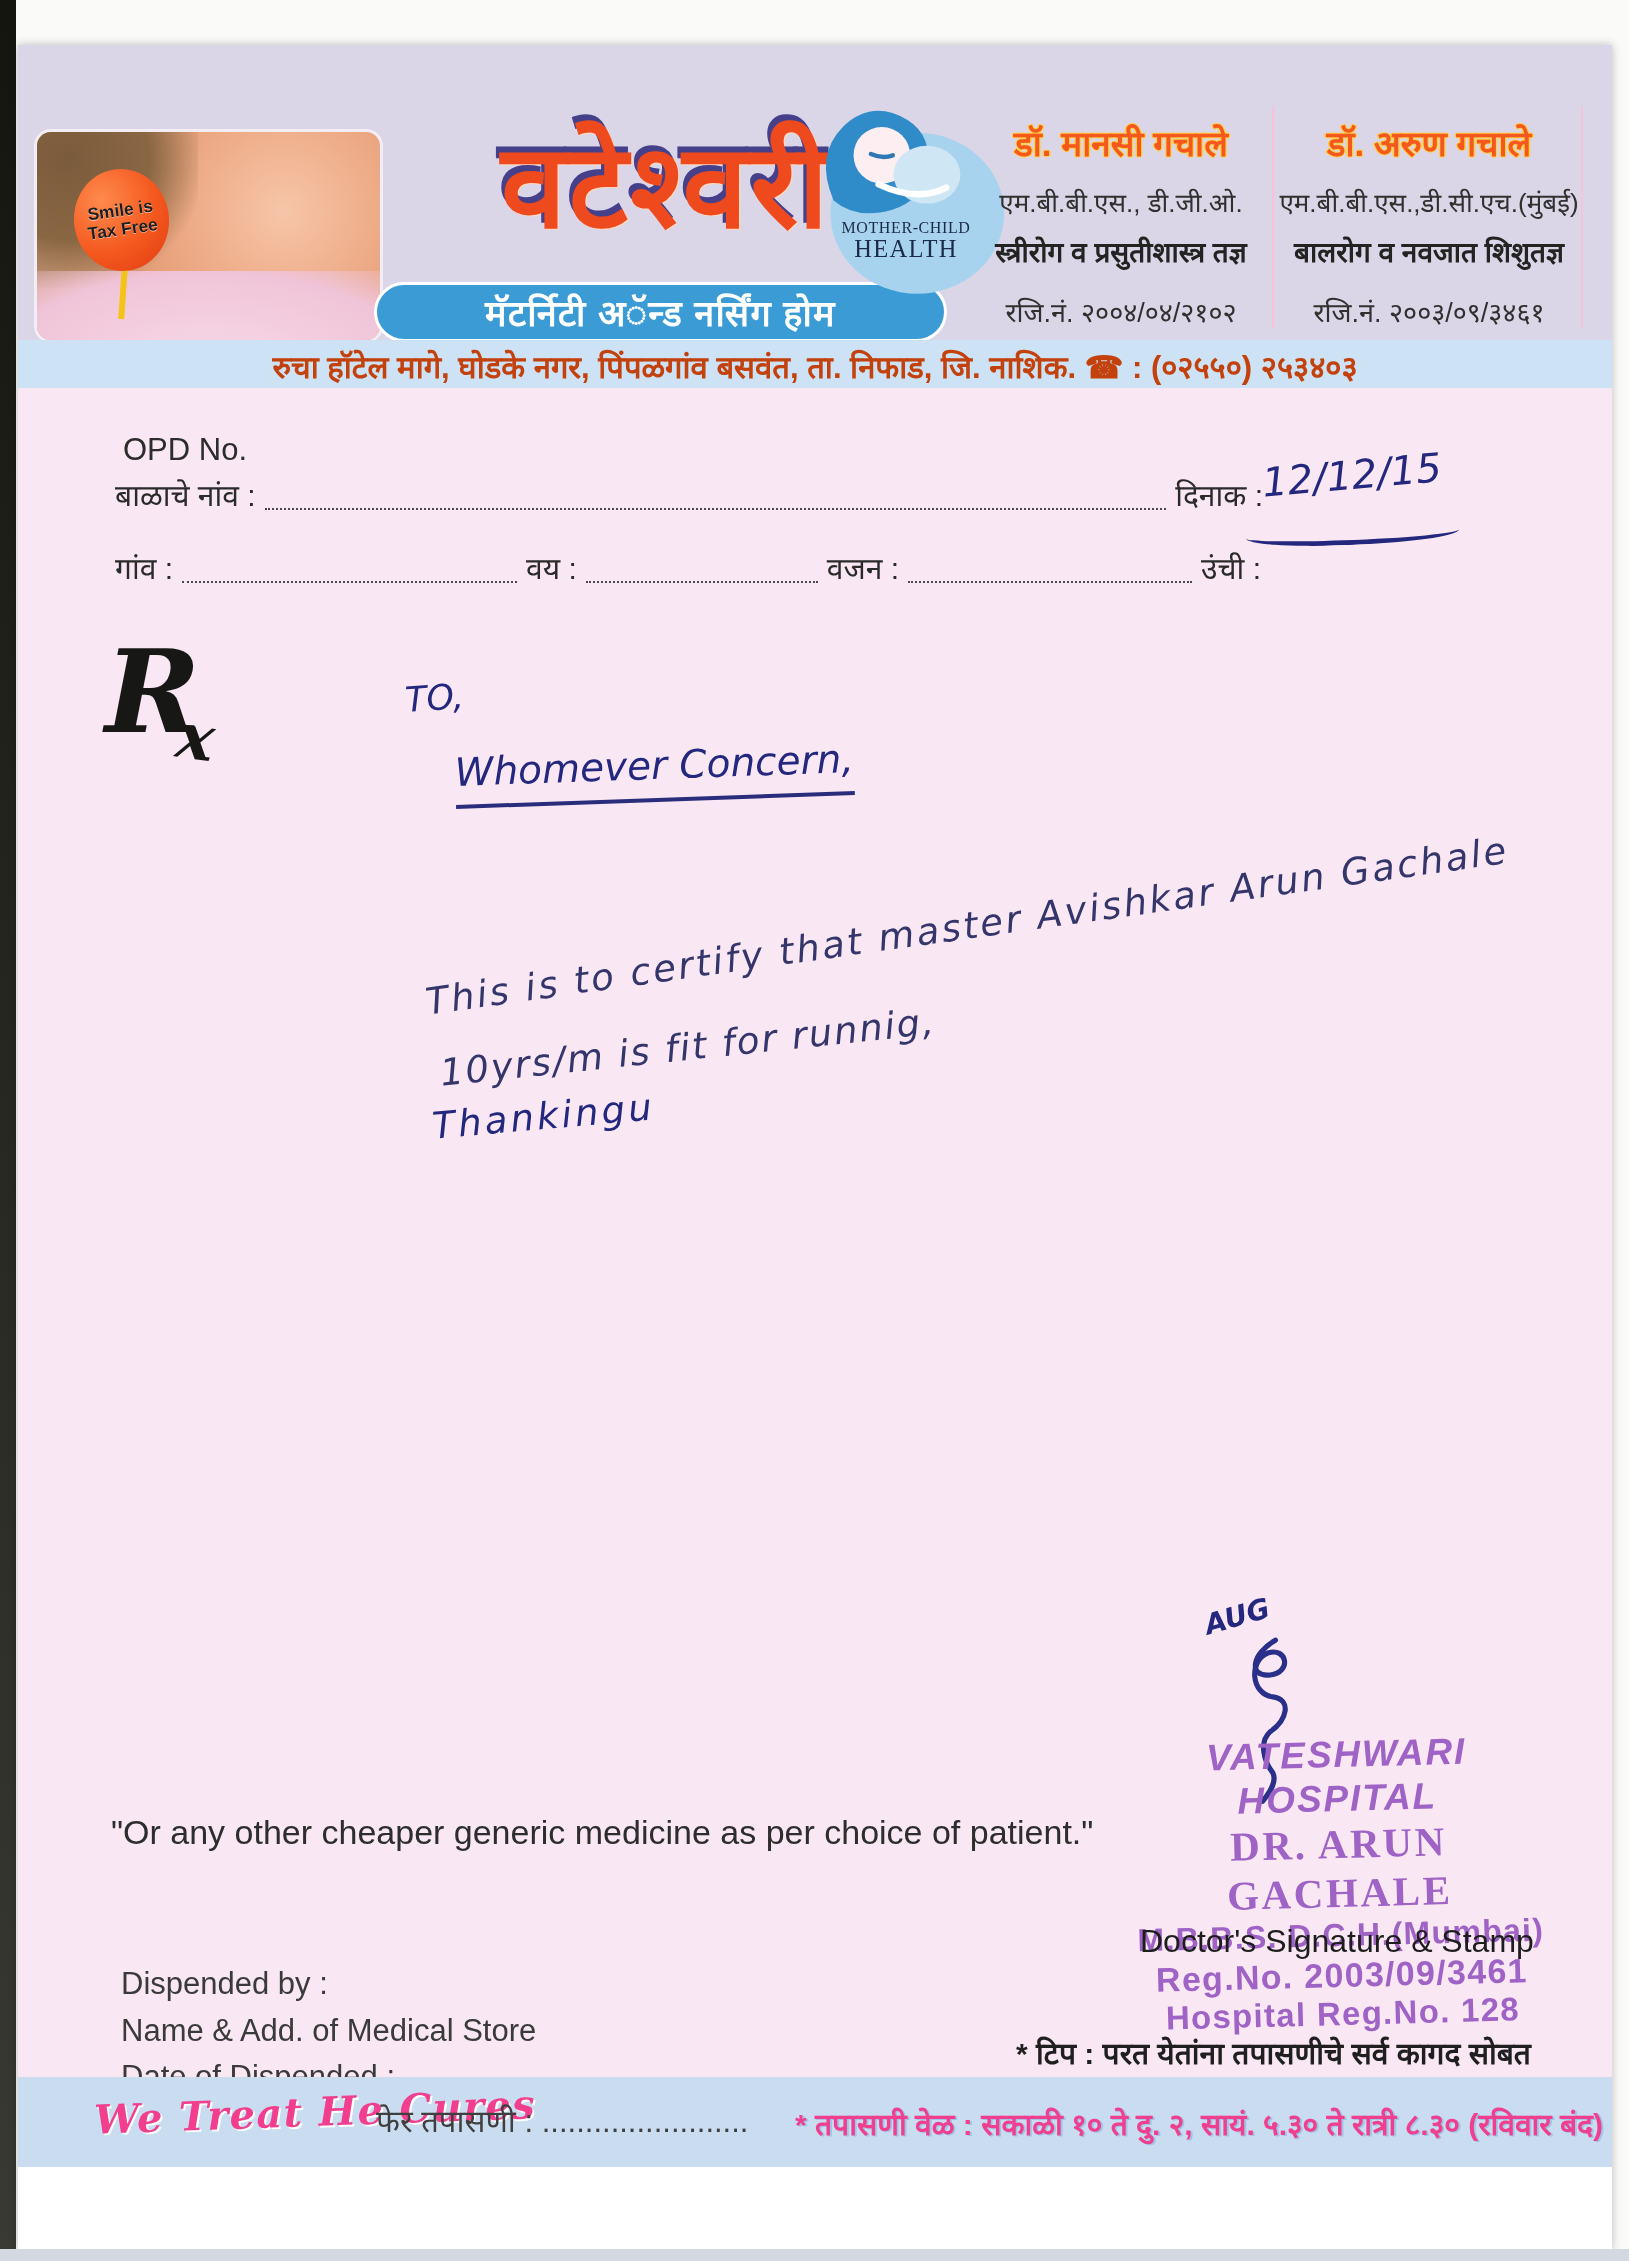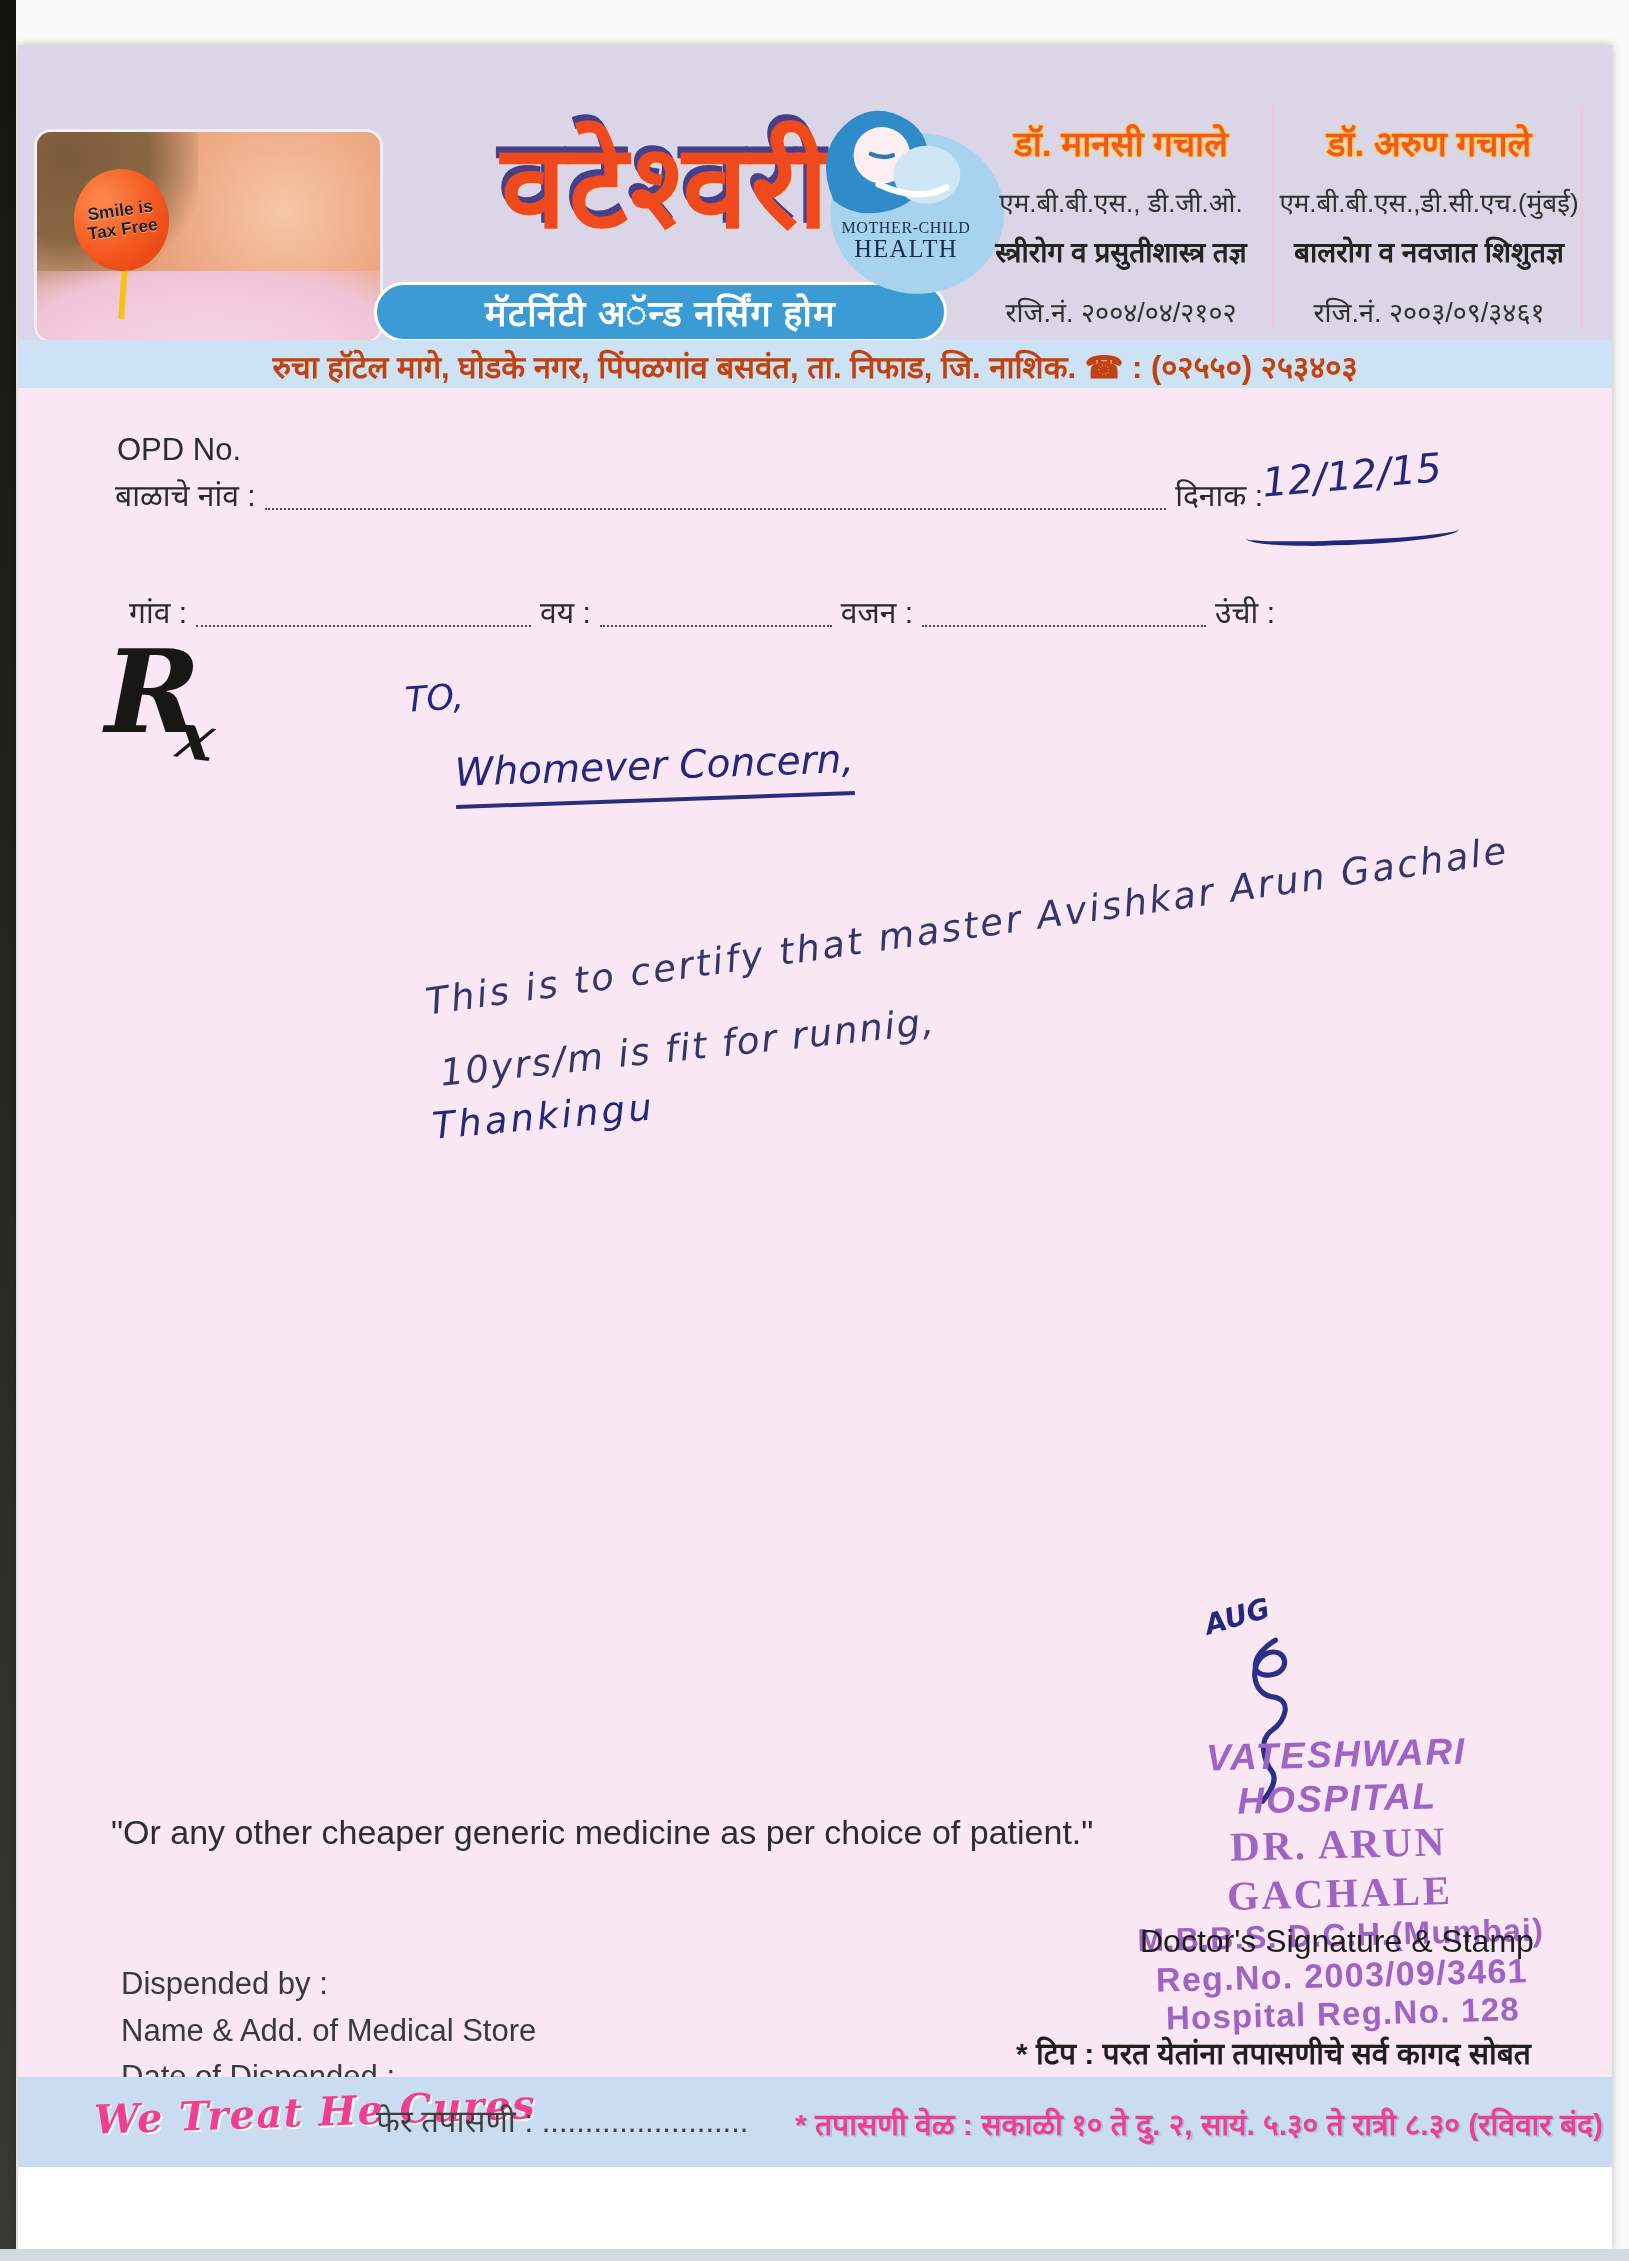--- a/index.html
+++ b/index.html
@@ -57,21 +57,21 @@
   .doc-name{font-size:35px;font-weight:bold;color:#f4581e;
     text-shadow:-1.3px 0 0 #ffcf3f,1.3px 0 0 #ffcf3f,0 -1.3px 0 #ffcf3f,0 1.3px 0 #ffcf3f;}
   .doc-degree{margin-top:18px;font-size:26px;color:#30302e;}
   .doc-spec{margin-top:11.6px;font-size:28px;font-weight:bold;color:#232321;}
   .doc-reg{margin-top:23px;font-size:27px;color:#30302e;}
 
   .addr-text{position:absolute;left:0;top:5.2px;width:1594px;text-align:center;
     font-size:31px;font-weight:bold;color:#c2410c;}
 
   
-  .opd{position:absolute;left:99px;top:387px;font-size:31px;color:#2c2c2c;}
+  .opd{position:absolute;left:105px;top:387px;font-size:31px;color:#2c2c2c;}
   .frow{position:absolute;display:flex;align-items:flex-end;font-size:30px;color:#2a2a2a;}
   .dots{border-bottom:2.6px dotted #4a4a4a;height:26px;margin:0 9px 5.2px 9px;}
   .hand{position:absolute;color:#23277d;font-style:italic;
     font-family:"DejaVu Sans",sans-serif;white-space:nowrap;}
   .date-hand{left:1244px;top:407px;font-size:40px;transform:rotate(-5deg);}
   .date-underline{position:absolute;left:1228px;top:478px;width:213px;height:17px;
     border-bottom:5.8px solid #23277d;border-radius:0 0 60% 50%;transform:rotate(-2deg);}
 
   .rx{position:absolute;left:87px;top:579px;width:142px;height:148px;color:#171715;}
   .rx .r{position:absolute;left:0;top:0;font-family:"DejaVu Serif",serif;font-style:italic;
@@ -181,21 +181,21 @@
 
   <div class="frow" style="left:97px;top:429px;width:1406px;">
     <span>बाळाचे नांव :</span>
     <span class="dots" style="flex:1;"></span>
     <span>दिनाक :</span>
     <span style="width:258px;"></span>
   </div>
   <div class="hand date-hand">12/12/15</div>
   <div class="date-underline"></div>
 
-  <div class="frow" style="left:111px;top:502px;width:1406px;margin-top:44px;">
+  <div class="frow" style="left:97px;top:502px;width:1406px;">
     <span>गांव :</span>
     <span class="dots" style="width:335px;"></span>
     <span>वय :</span>
     <span class="dots" style="width:232px;"></span>
     <span>वजन :</span>
     <span class="dots" style="width:284px;"></span>
     <span>उंची :</span>
     <span style="flex:1;"></span>
   </div>
 

